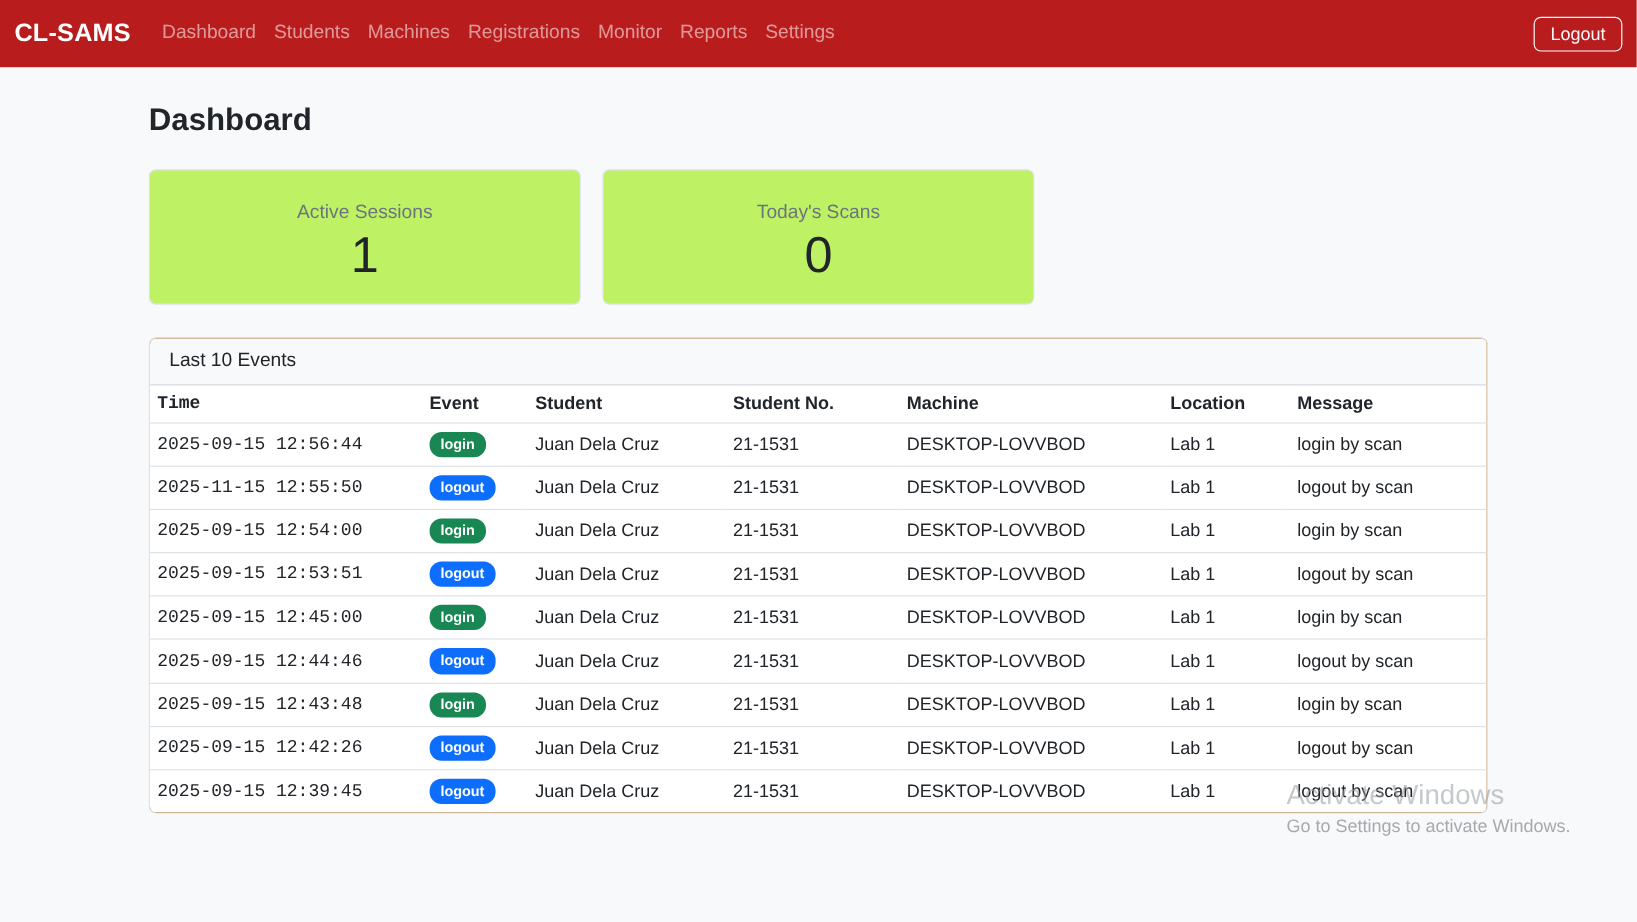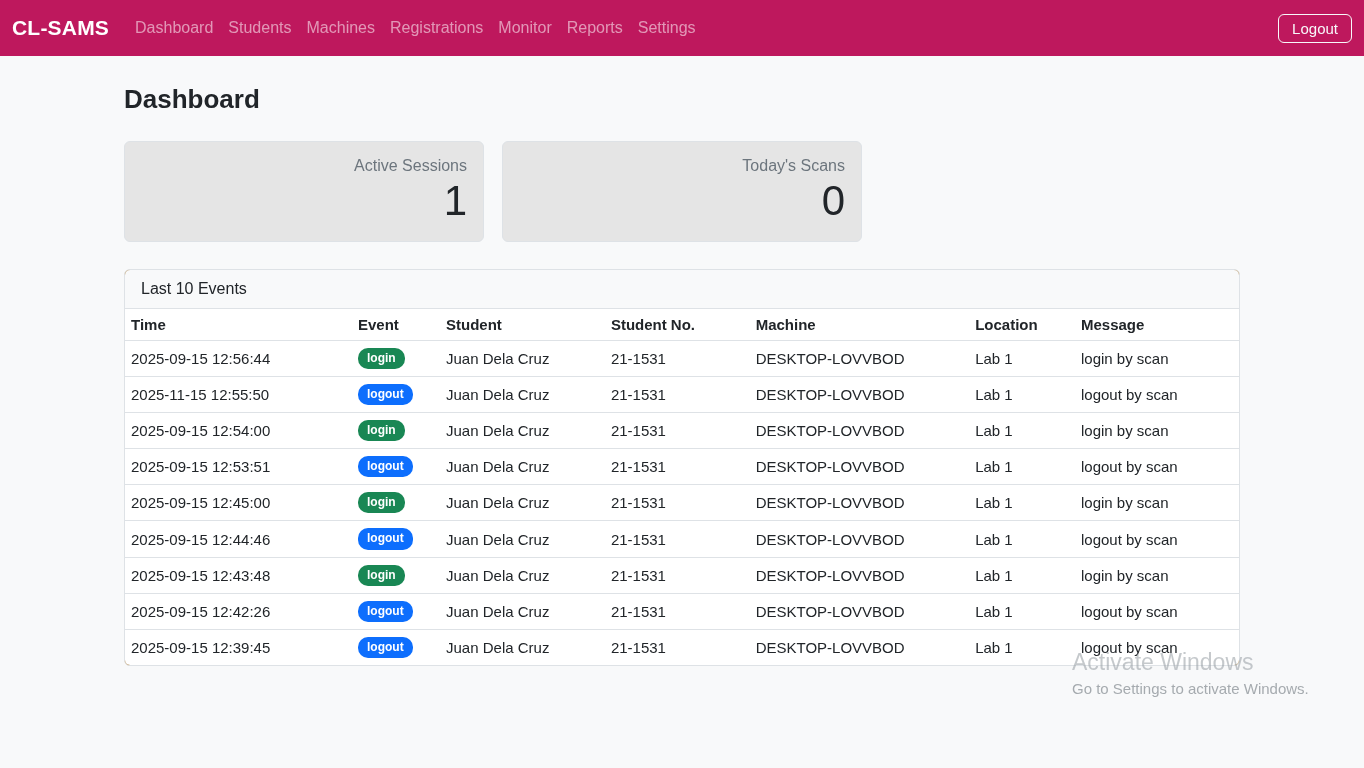--- a/index.html
+++ b/index.html
@@ -10,21 +10,21 @@
     background: #f8f9fa;
     font-family: "Liberation Sans", sans-serif;
     color: #212529;
     position: relative;
     overflow: hidden;
   }
 
   
   .navbar {
     height: 56px;
-    background: #be185d;
+    background: #b91c1c;
     display: flex;
     align-items: center;
     padding: 0 12px;
   }
   .brand {
     color: #ffffff;
     font-size: 21px;
     font-weight: 700;
     letter-spacing: 0.2px;
     margin-right: 26px;
@@ -64,25 +64,25 @@
   }
 
   
   .stats-row {
     display: grid;
     grid-template-columns: repeat(3, 1fr);
     gap: 18px;
     margin-top: 26px;
   }
   .stat-card {
-    background: #e5e5e5;
+    background: #bef264;
     border: 1px solid #dee2e6;
     border-radius: 6px;
-    text-align: right;
-    padding: 15px 16px 13px;
+    text-align: center;
+    padding: 27px 16px 13px;
   }
   .stat-label { color: #6c757d; font-size: 16px; }
   .stat-value { color: #212529; font-size: 42px; line-height: 1.25; font-weight: 400; }
 
   
   .events-card {
     background: #a16207;
     border: 1px solid #dee2e6;
     border-radius: 6px;
     margin-top: 27px;
@@ -101,21 +101,21 @@
     font-size: 15px;
     background: #ffffff;
   }
   .events-table th, .events-table td {
     text-align: left;
     padding: 7px 8px;
     border-bottom: 1px solid #dee2e6;
     white-space: nowrap;
     vertical-align: middle;
   }
-  .events-table th:first-child, .events-table td:first-child { padding-left: 6px; }
+  .events-table th:first-child, .events-table td:first-child { padding-left: 6px; font-family: Liberation Mono, monospace; }
   .events-table thead th { font-weight: 700; }
   .events-table tbody tr:last-child td { border-bottom: none; }
   .badge {
     display: inline-block;
     color: #ffffff;
     font-size: 12px;
     font-weight: 700;
     padding: 4px 9px;
     border-radius: 10px;
     line-height: 1.1;

